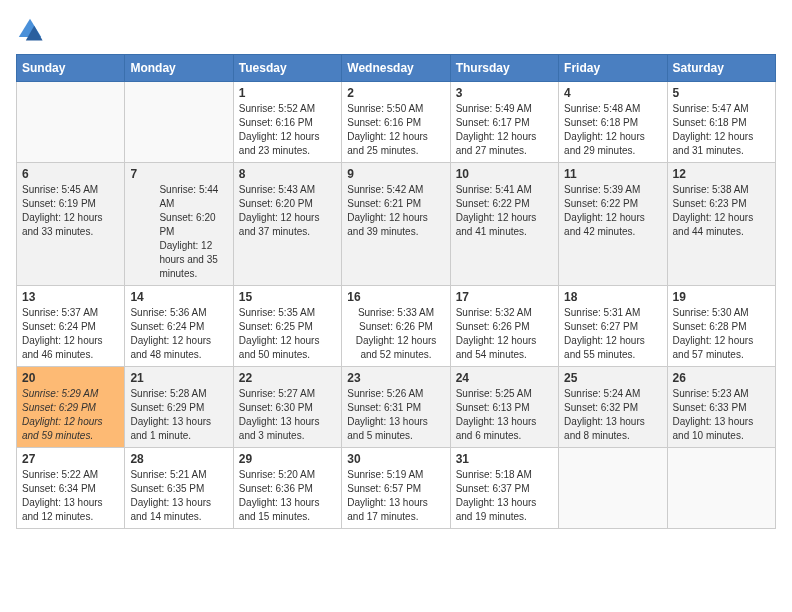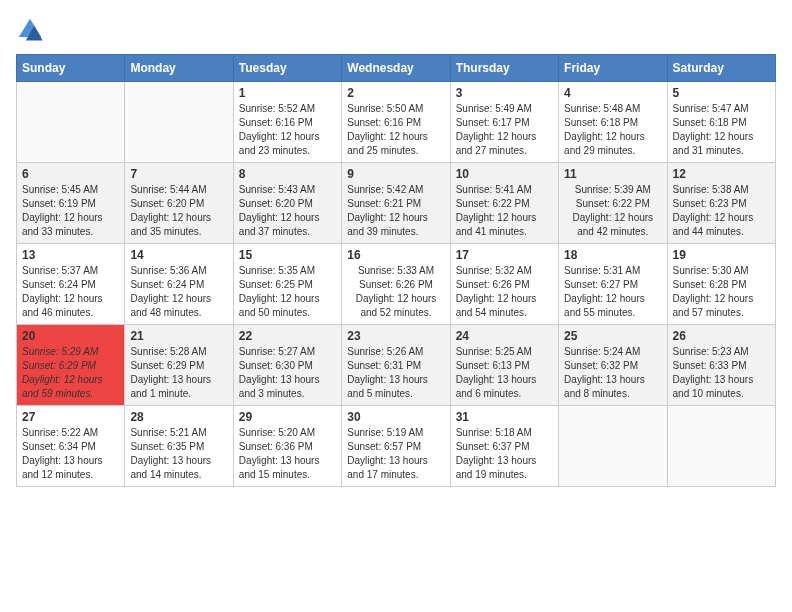--- a/index.html
+++ b/index.html
@@ -160,21 +160,21 @@
       </tr>
       <tr>
         <td style="background-color: rgb(242, 242, 242);">
           <div class="day-num">6</div>
           <div class="day-info" style="white-space: pre-line;">Sunrise: 5:45 AM
 Sunset: 6:19 PM
 Daylight: 12 hours and 33 minutes.</div>
         </td>
         <td style="background-color: rgb(242, 242, 242);">
           <div class="day-num">7</div>
-          <div class="day-info" style="white-space: pre-line;">Sunrise: 5:44 AM
+          <div class="day-info" style="white-space: pre-line; margin-left: 29px;">Sunrise: 5:44 AM
 Sunset: 6:20 PM
 Daylight: 12 hours and 35 minutes.</div>
         </td>
         <td style="background-color: rgb(242, 242, 242);">
           <div class="day-num">8</div>
           <div class="day-info" style="white-space: pre-line;">Sunrise: 5:43 AM
 Sunset: 6:20 PM
 Daylight: 12 hours and 37 minutes.</div>
         </td>
         <td style="background-color: rgb(242, 242, 242);">
@@ -184,21 +184,21 @@
 Daylight: 12 hours and 39 minutes.</div>
         </td>
         <td style="background-color: rgb(242, 242, 242);">
           <div class="day-num">10</div>
           <div class="day-info" style="white-space: pre-line;">Sunrise: 5:41 AM
 Sunset: 6:22 PM
 Daylight: 12 hours and 41 minutes.</div>
         </td>
         <td style="background-color: rgb(242, 242, 242);">
           <div class="day-num">11</div>
-          <div class="day-info" style="white-space: pre-line; text-align: center;">Sunrise: 5:39 AM
+          <div class="day-info" style="white-space: pre-line;">Sunrise: 5:39 AM
 Sunset: 6:22 PM
 Daylight: 12 hours and 42 minutes.</div>
         </td>
         <td style="background-color: rgb(242, 242, 242); margin-left: 39px;">
           <div class="day-num">12</div>
           <div class="day-info" style="white-space: pre-line;">Sunrise: 5:38 AM
 Sunset: 6:23 PM
 Daylight: 12 hours and 44 minutes.</div>
         </td>
       </tr>
@@ -240,21 +240,21 @@
 Daylight: 12 hours and 55 minutes.</div>
         </td>
         <td style="background-color: rgb(255, 255, 255);">
           <div class="day-num">19</div>
           <div class="day-info" style="white-space: pre-line;">Sunrise: 5:30 AM
 Sunset: 6:28 PM
 Daylight: 12 hours and 57 minutes.</div>
         </td>
       </tr>
       <tr>
-        <td style="background-color: #ef4444;">
+        <td style="background-color: #fdba74;">
           <div class="day-num">20</div>
           <div class="day-info" style="white-space: pre-line; font-style: italic;">Sunrise: 5:29 AM
 Sunset: 6:29 PM
 Daylight: 12 hours and 59 minutes.</div>
         </td>
         <td style="background-color: rgb(242, 242, 242);">
           <div class="day-num">21</div>
           <div class="day-info" style="white-space: pre-line;">Sunrise: 5:28 AM
 Sunset: 6:29 PM
 Daylight: 13 hours and 1 minute.</div>

